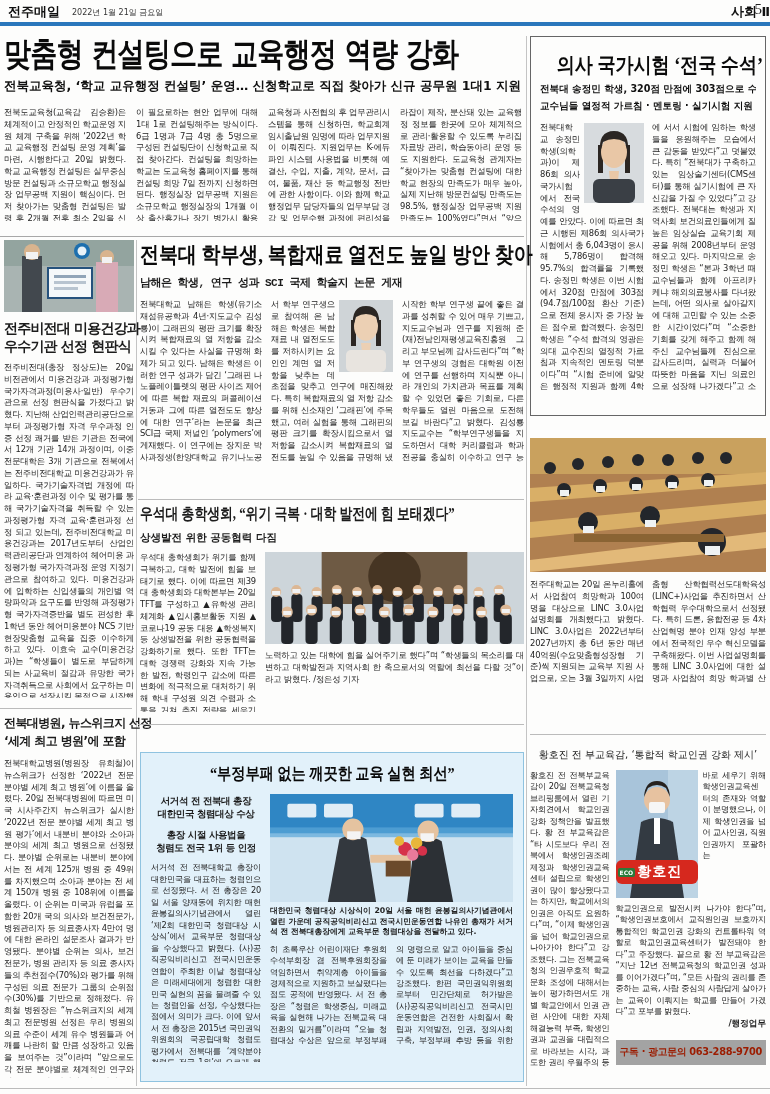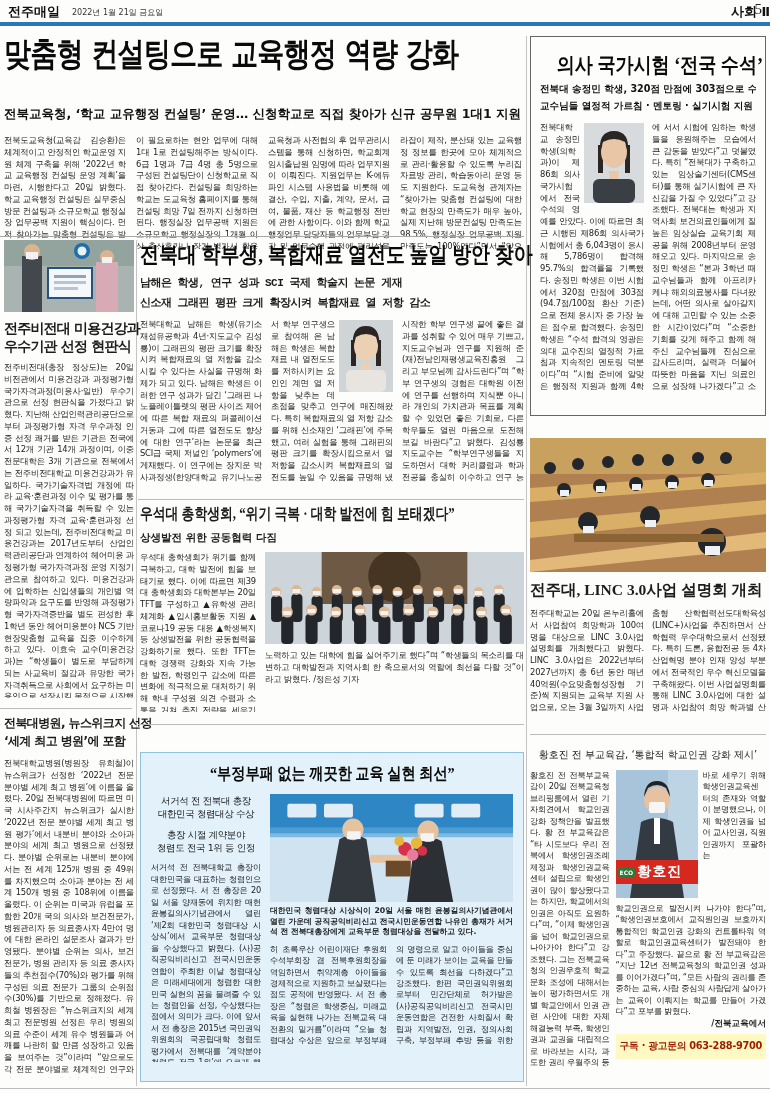--- a/index.html
+++ b/index.html
@@ -19,21 +19,21 @@
   .bodytxt{font-size:8.4px;line-height:1.4;text-align:justify;color:#222;letter-spacing:-.2px;overflow:hidden;}
   .cols{display:flex;gap:10px;}
   .cols>div{flex:1;}
   .hline{position:absolute;background:#a8a8a8;height:1px;}
   .vline{position:absolute;background:#c4c4c4;width:1px;}
   .photo{position:relative;overflow:hidden;background:#c8ccce;}
   .photo svg{display:block;width:100%;height:100%;}
   
   .sec-consulting{position:absolute;left:4px;top:32px;width:518px;height:202px;}
   .sec-consulting .headline{font-size:33px;font-weight:900;color:#0a0a0a;letter-spacing:-1px;height:46px;}
-  .sec-consulting .subhead{font-size:12.5px;font-weight:bold;margin-top:28px;color:#111;white-space:nowrap;overflow:hidden;}
+  .sec-consulting .subhead{font-size:12.5px;font-weight:bold;margin-top:0;color:#111;white-space:nowrap;overflow:hidden;}
   .sec-consulting .cols{margin-top:12px;height:114px;}
   
   .sec-exam{position:absolute;left:530px;top:36px;width:236px;height:380px;border:1.5px solid #666;
             box-sizing:border-box;padding:8px 9px;background:#fdfdfc;}
   .sec-exam .title{text-align:center;font-size:21px;font-weight:bold;color:#0a0a0a;margin-top:6px;}
   .sec-exam .sub{text-align:center;font-size:9.6px;font-weight:bold;margin-top:4px;color:#111;white-space:nowrap;overflow:hidden;}
   .sec-exam .cols{margin-top:9px;gap:8px;height:268px;}
   .pf-exam{float:right;width:60px;height:80px;margin:1px 0 3px 4px;}
   
   .sec-vision{position:absolute;left:4px;top:240px;width:130px;}
@@ -62,44 +62,44 @@
   .sec-linc{position:absolute;left:530px;top:438px;width:236px;}
   .sec-linc .lp{height:134px;}
   .sec-linc .title{font-size:15.5px;font-weight:bold;margin-top:8px;white-space:nowrap;}
   .sec-linc .cols{margin-top:7px;gap:8px;height:106px;}
   
   .sec-clean{position:absolute;left:140px;top:752px;width:384px;height:330px;background:#e2f1fa;
              border:1px solid #8fc3e0;box-sizing:border-box;padding:8px 10px;}
   .sec-clean .title{text-align:center;font-size:16.5px;font-weight:bold;color:#0a0a0a;margin-top:2px;}
   .sec-clean .row{display:flex;gap:9px;margin-top:9px;}
   .sec-clean .leftcol{width:110px;}
-  .sec-clean .subln{font-size:9.5px;font-weight:normal;text-align:center;line-height:1.4;letter-spacing:-.4px;white-space:nowrap;}
+  .sec-clean .subln{font-size:9.5px;font-weight:bold;text-align:center;line-height:1.4;letter-spacing:-.4px;white-space:nowrap;}
   .sec-clean .gapln{height:7px;}
   .sec-clean .leftcol .bodytxt{margin-top:8px;height:200px;font-size:8.2px;}
   .sec-clean .rightcol{flex:1;}
   .sec-clean .ap{height:108px;}
   .sec-clean .caption{font-size:7.8px;font-weight:bold;line-height:1.35;margin-top:4px;color:#222;text-align:justify;}
   .sec-clean .subcols{display:flex;gap:9px;margin-top:6px;height:100px;}
   .sec-clean .subcols>div{flex:1;font-size:8.2px;}
   
   .sec-rights{position:absolute;left:530px;top:742px;width:236px;}
   .sec-rights .title{text-align:center;font-size:16.5px;font-weight:bold;color:#0a0a0a;}
   .sec-rights .sub{text-align:center;font-size:10px;font-weight:normal;margin-top:6px;white-space:nowrap;overflow:hidden;}
   .sec-rights .row{display:flex;gap:6px;margin-top:8px;}
   .sec-rights .c1{width:92px;height:298px;font-size:8.2px;}
   .sec-rights .rcol{flex:1;}
   .sec-rights .prow{display:flex;gap:5px;}
   .pf-pod{width:82px;height:128px;flex:none;}
   .sec-rights .c2{flex:1;font-size:8.2px;height:128px;}
   .sec-rights .c3{margin-top:5px;font-size:8.2px;height:112px;}
   .sec-rights .byline{text-align:right;font-size:8.6px;font-weight:bold;margin-top:3px;}
-  .contactbox{margin-top:4px;background:#fef9c3;color:#9c1c00;font-weight:bold;font-size:9.8px;
+  .contactbox{margin-top:10px;background:#a3a3a3;color:#9c1c00;font-weight:bold;font-size:9.8px;
               text-align:center;padding:6px 4px;letter-spacing:-.3px;white-space:nowrap;}
   .nameplate{position:absolute;left:0;right:0;bottom:14px;height:24px;background:#d6281e;display:flex;
-             align-items:center;gap:2px;padding:0 2px;}
+             align-items:center;gap:2px;padding:0 2px;border-radius:6px;}
   .nameplate .badge{font-size:6px;color:#fff;background:#2a7a3a;border-radius:2px;padding:1px 2px;font-weight:bold;}
   .nameplate .nm{color:#fff;font-weight:900;font-size:14px;letter-spacing:1px;}
 </style>
 </head>
 <body>
 
 <div class="page">
 
   <div class="hdr">
     <span class="paper">전주매일</span>
@@ -184,21 +184,20 @@
       <div>‘세계 최고 병원’에 포함</div>
     </div>
     <div class="bodytxt">전북대학교병원(병원장 유희철)이 뉴스위크가 선정한 ‘2022년 전문 분야별 세계 최고 병원’에 이름을 올렸다. 20일 전북대병원에 따르면 미국 시사주간지 뉴스위크가 실시한 ‘2022년 전문 분야별 세계 최고 병원 평가’에서 내분비 분야와 소아과 분야의 세계 최고 병원으로 선정됐다. 분야별 순위로는 내분비 분야에서는 전 세계 125개 병원 중 49위를 차지했으며 소아과 분야는 전 세계 150개 병원 중 108위에 이름을 올렸다. 이 순위는 미국과 유럽을 포함한 20개 국의 의사와 보건전문가, 병원관리자 등 의료종사자 4만여 명에 대한 온라인 설문조사 결과가 반영됐다. 분야별 순위는 의사, 보건 전문가, 병원 관리자 등 의료 종사자들의 추천점수(70%)와 평가를 위해 구성된 의료 전문가 그룹의 순위점수(30%)를 기반으로 정해졌다. 유희철 병원장은 “뉴스위크지의 세계 최고 전문병원 선정은 우리 병원의 의료 수준이 세계 유수 병원들과 어깨를 나란히 할 만큼 성장하고 있음을 보여주는 것”이라며 “앞으로도 각 전문 분야별로 체계적인 연구와 진료를 통해 최상의 의료서비스를 제공하고 환자중심의 의료문화를 만들어가겠다”라고 말했다.  /최대희 기자</div>
   </div>
 
   <div class="sec-composite">
     <div class="title serif">
       <span class="sqz" style="transform:scaleX(.86);">전북대 학부생, 복합재료 열전도 높일 방안 찾아</span>
     </div>
     <div class="sub">남해은 학생, 연구 성과 SCI 국제 학술지 논문 게재</div>
-    <div class="sub">신소재 그래핀 평판 크게 확장시켜 복합재료 열 저항 감소</div>
     <div class="cols">
       <div class="bodytxt">전북대학교 남해은 학생(유기소재섬유공학과 4년·지도교수 김성룡)이 그래핀의 평판 크기를 확장시켜 복합재료의 열 저항을 감소시킬 수 있다는 사실을 규명해 화제가 되고 있다. 남해은 학생은 이러한 연구 성과가 담긴 ‘그래핀 나노플레이틀렛의 평판 사이즈 제어에 따른 복합 재료의 퍼콜레이션 거동과 그에 따른 열전도도 향상에 대한 연구’라는 논문을 최근 SCI급 국제 저널인 ‘polymers’에 게재했다. 이 연구에는 장지운 박사과정생(한양대학교 유기나노공학과·지도교수 김성훈)이 공동 저자로 참여했다. 이에 따르면 연구에 뜻을 두고 2학년 때부터 전북대 복합재료연구실에</div>
       <div class="bodytxt">
         <span class="photo pf-comp">
           <svg viewBox="0 0 54 72" preserveAspectRatio="none">
             <rect width="54" height="72" fill="#cfd4d7"></rect>
             <rect x="12" y="20" width="5" height="26" fill="#2b2623"></rect>
             <rect x="37" y="20" width="5" height="26" fill="#2b2623"></rect>
             <ellipse cx="27" cy="26" rx="12" ry="15" fill="#ecd0b4"></ellipse>
             <path d="M14 27 Q12 6 27 6 Q42 6 40 27 L37 17 Q27 11 17 17 Z" fill="#2b2623"></path>
@@ -342,38 +341,37 @@
           <rect x="102" y="46" width="9" height="6"></rect>
             <rect x="138" y="44" width="9" height="6"></rect>
           <rect x="174" y="42" width="9" height="6"></rect>
             <rect x="175" y="108" width="15" height="9"></rect>
           <rect x="53" y="88" width="11" height="7"></rect>
             <rect x="115" y="82" width="11" height="7"></rect>
         </g>
         <rect x="44" y="96" width="150" height="8" fill="#8a6434"></rect>
       </svg>
     </div>
-    <div class="title serif">전주대, LINC 3.0사업 설명회 개최</div>
     <div class="cols">
       <div class="bodytxt">전주대학교는 20일 온누리홀에서 사업참여 희망학과 100여 명을 대상으로 LINC 3.0사업 설명회를 개최했다고 밝혔다. LINC 3.0사업은 2022년부터 2027년까지 총 6년 동안 매년 40억원(수요맞춤형성장형 기준)씩 지원되는 교육부 지원 사업으로, 오는 3월 3일까지 사업계획서를 접수할 예정이다. 전주대는 지난 5년여 동안 사회맞</div>
       <div class="bodytxt">춤형 산학협력선도대학육성(LINC+)사업을 추진하면서 산학협력 우수대학으로서 선정됐다. 특히 드론, 융합전공 등 4차 산업혁명 분야 인재 양성 부분에서 전국적인 우수 혁신모델을 구축해왔다. 이번 사업설명회를 통해 LINC 3.0사업에 대한 설명과 사업참여 희망 학과별 산학협력 프로그램에 대한 안내와 의견수렴, 질의 응답하는 시간을 가졌다.  /정은성 기자</div>
     </div>
   </div>
   <div class="hline" style="left:530px;top:734px;width:236px;background:#bbb;"></div>
 
   <div class="sec-clean">
     <div class="title serif">
       <span class="sqzc">“부정부패 없는 깨끗한 교육 실현 최선”</span>
     </div>
     <div class="row">
       <div class="leftcol">
         <div class="subln">서거석 전 전북대 총장</div>
         <div class="subln">대한민국 청렴대상 수상</div>
         <div class="gapln"></div>
-        <div class="subln">총장 시절 계약분야</div>
+        <div class="subln">총장 시절 사용법을</div>
         <div class="subln">청렴도 전국 1위 등 인정</div>
         <div class="bodytxt">서거석 전 전북대학교 총장이 대한민국을 대표하는 청렴인으로 선정됐다. 서 전 총장은 20일 서울 양재동에 위치한 매헌 윤봉길의사기념관에서 열린 ‘제2회 대한민국 청렴대상 시상식’에서 교육부문 청렴대상을 수상했다고 밝혔다. (사)공직공익비리신고 전국시민운동연합이 주최한 이날 청렴대상은 미래세대에게 청렴한 대한민국 실현의 꿈을 물려줄 수 있는 청렴인을 선정, 수상했다는 점에서 의미가 크다. 이에 앞서 서 전 총장은 2015년 국민권익위원회의 국공립대학 청렴도 평가에서 전북대를 ‘계약분야 청렴도 전국 1위’에 오르게 했고, 이를 토대로 혁신대학 모델로 만들었다는 공로를 인정받았다. 또한 전국 4년제 대학의 총장협의회장을 맡아 대학의 변화와 혁신을 이끌었다. 특</div>
       </div>
       <div class="rightcol">
         <div class="photo ap">
           <svg viewBox="0 0 252 110" preserveAspectRatio="none">
             <rect width="252" height="110" fill="#cfe3f0"></rect>
             <rect width="252" height="40" fill="#2f86c4"></rect>
             <rect y="34" width="252" height="10" fill="#5aa6d8" opacity=".7"></rect>
             <g fill="#ffffff" opacity=".85">
@@ -425,20 +423,20 @@
               <rect x="33" y="32" width="16" height="11" rx="2" fill="#f6f6f6"></rect>
             </svg>
             <div class="nameplate">
               <span class="badge">ECO</span>
               <span class="nm">황호진</span>
             </div>
           </div>
           <div class="c2 bodytxt">바로 세우기 위해 학생인권교육센터의 존재와 역할이 분명했으나, 이제 학생인권을 넘어 교사인권, 직원인권까지 포괄하는</div>
         </div>
         <div class="c3 bodytxt">학교인권으로 발전시켜 나가야 한다”며, “학생인권보호에서 교직원인권 보호까지 통합적인 학교인권 강화의 컨트롤타워 역할로 학교인권교육센터가 발전돼야 한다”고 주장했다. 끝으로 황 전 부교육감은 “지난 12년 전북교육청의 학교인권 성과를 이어가겠다”며, “모든 사람의 권리를 존중하는 교육, 사람 중심의 사람답게 살아가는 교육이 이뤄지는 학교를 만들어 가겠다”고 포부를 밝혔다.</div>
-        <div class="byline">/전북교육에서</div>
+        <div class="byline">/행정업무</div>
         <div class="contactbox">구독 · 광고문의  063-288-9700</div>
       </div>
     </div>
   </div>
 
   <div class="hline" style="left:0;top:1088px;width:770px;background:#bbb;"></div>
 </div>
 
 </body></html>

